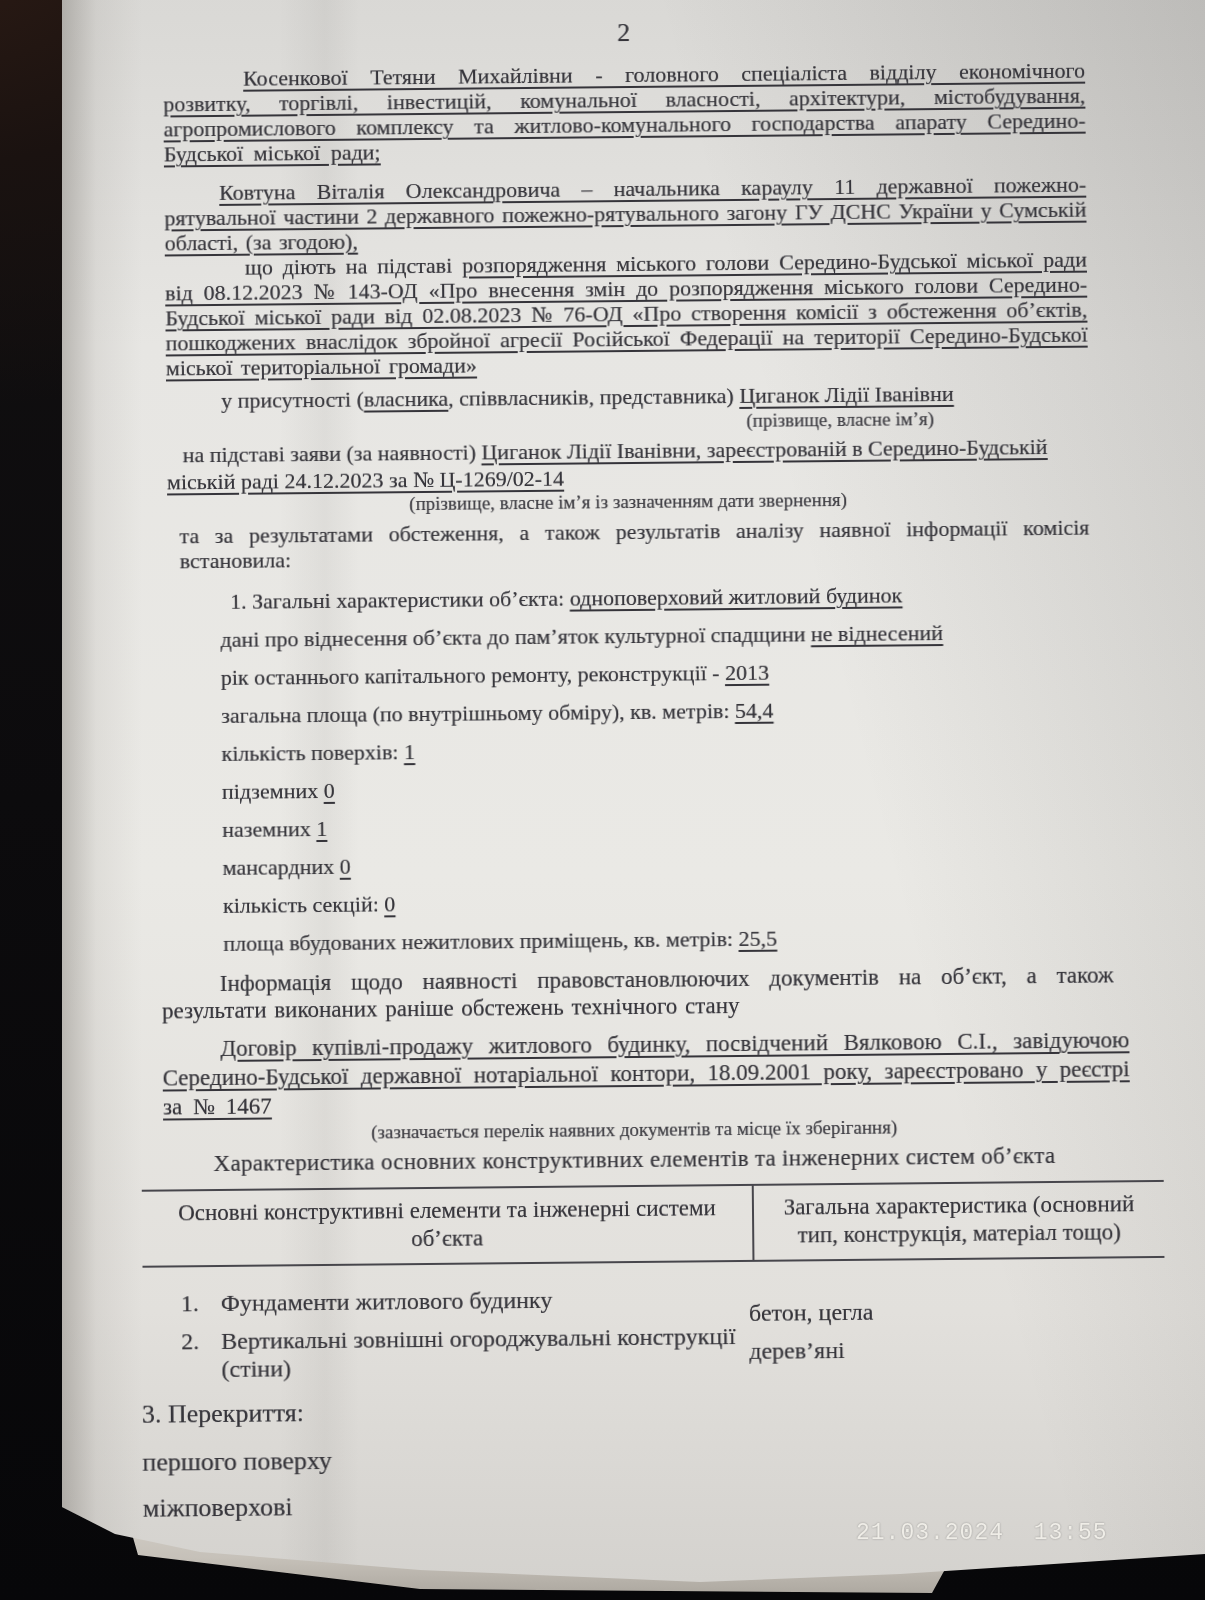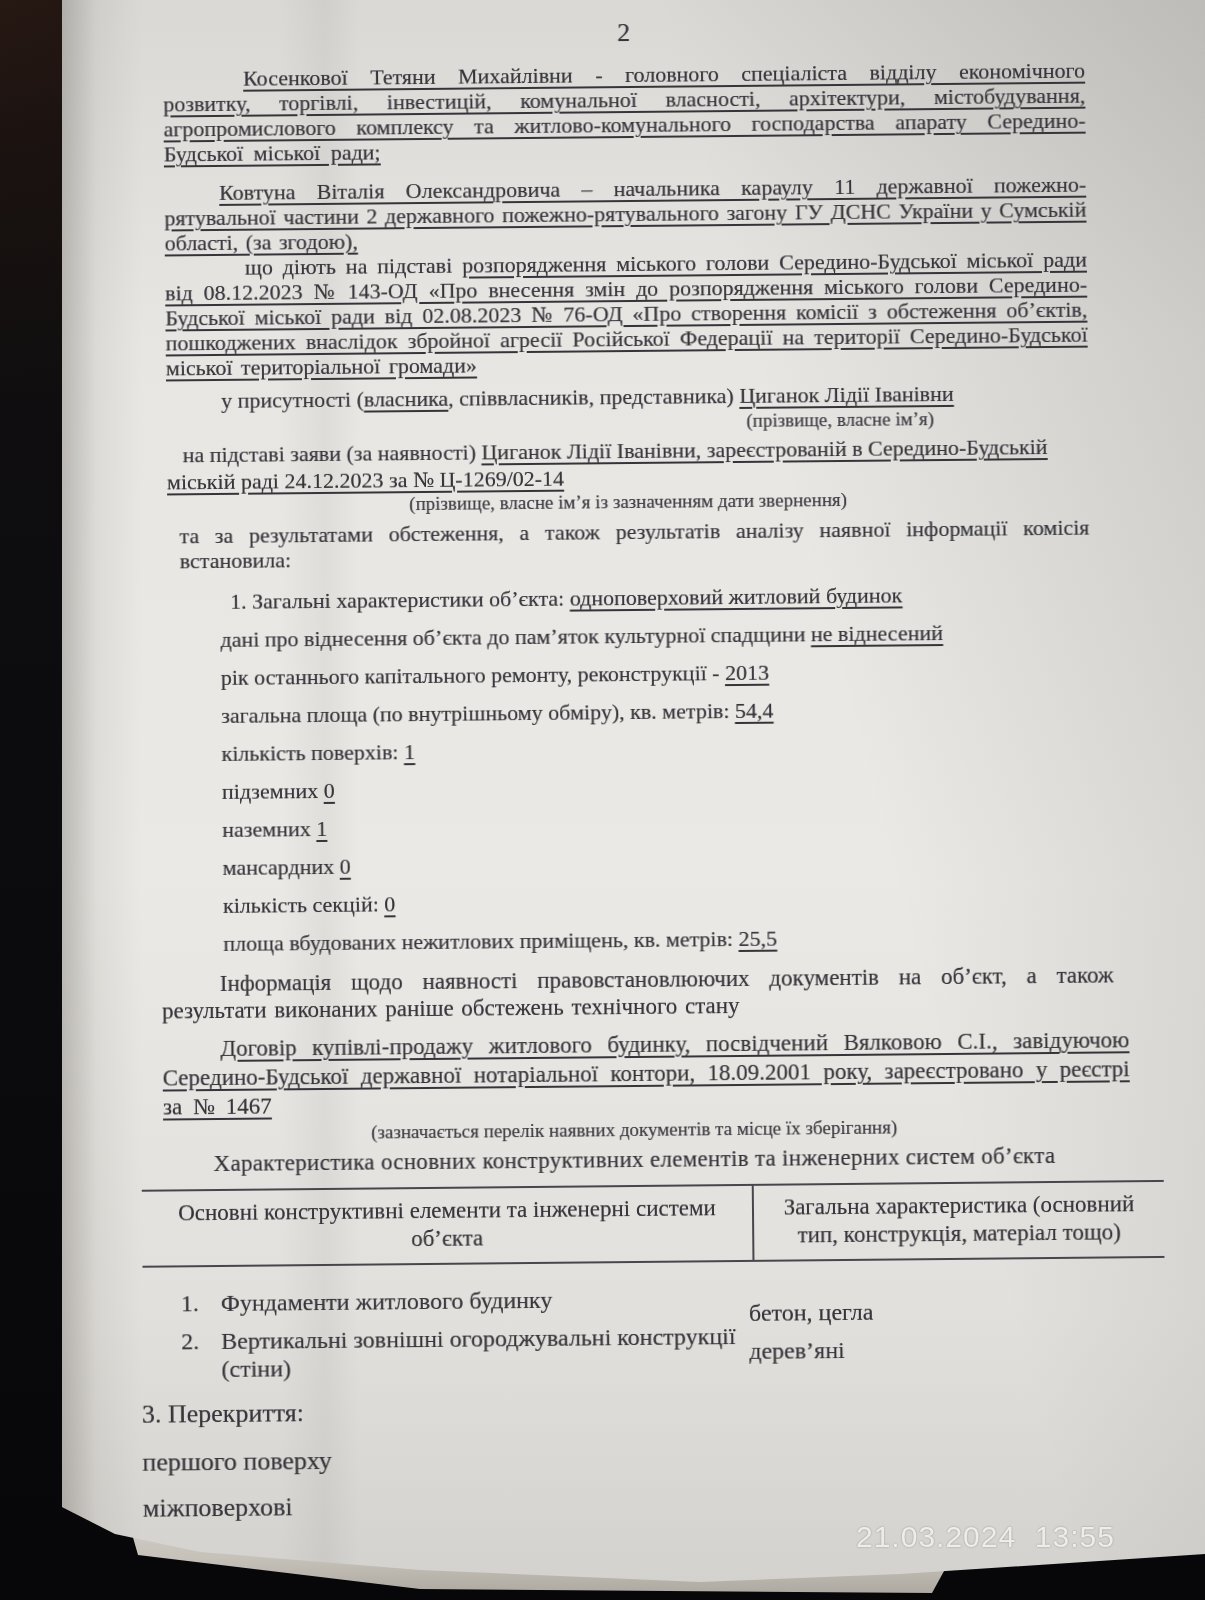--- a/index.html
+++ b/index.html
@@ -94,22 +94,22 @@
   .tnum  { display: inline-block; width: 40px; margin-left: 38px; vertical-align: top; }
   .telem { display: inline-block; width: 530px; vertical-align: top; }
   .tval  { position: absolute; left: 606px; top: 15px; }
   .cont { margin-left: -34px; font-size: 26px; }
   .cont1 { margin-top: 16px; }
   .cont2 { margin-top: 18px; }
   .cont3 { margin-top: 16px; }
   .timestamp {
     position: absolute; left: 856px; top: 1520px;
     z-index: 3;
-    font-family: Liberation Sans, sans-serif;
-    font-size: 30px;
+    font-family: Liberation Mono, monospace;
+    font-size: 23px;
     letter-spacing: 1px;
     color: #f1efe9;
     opacity: 0.95;
     text-shadow: 0 0 2px rgba(70,70,70,0.5);
     white-space: pre;
   }
 </style>
 </head>
 <body>
 

